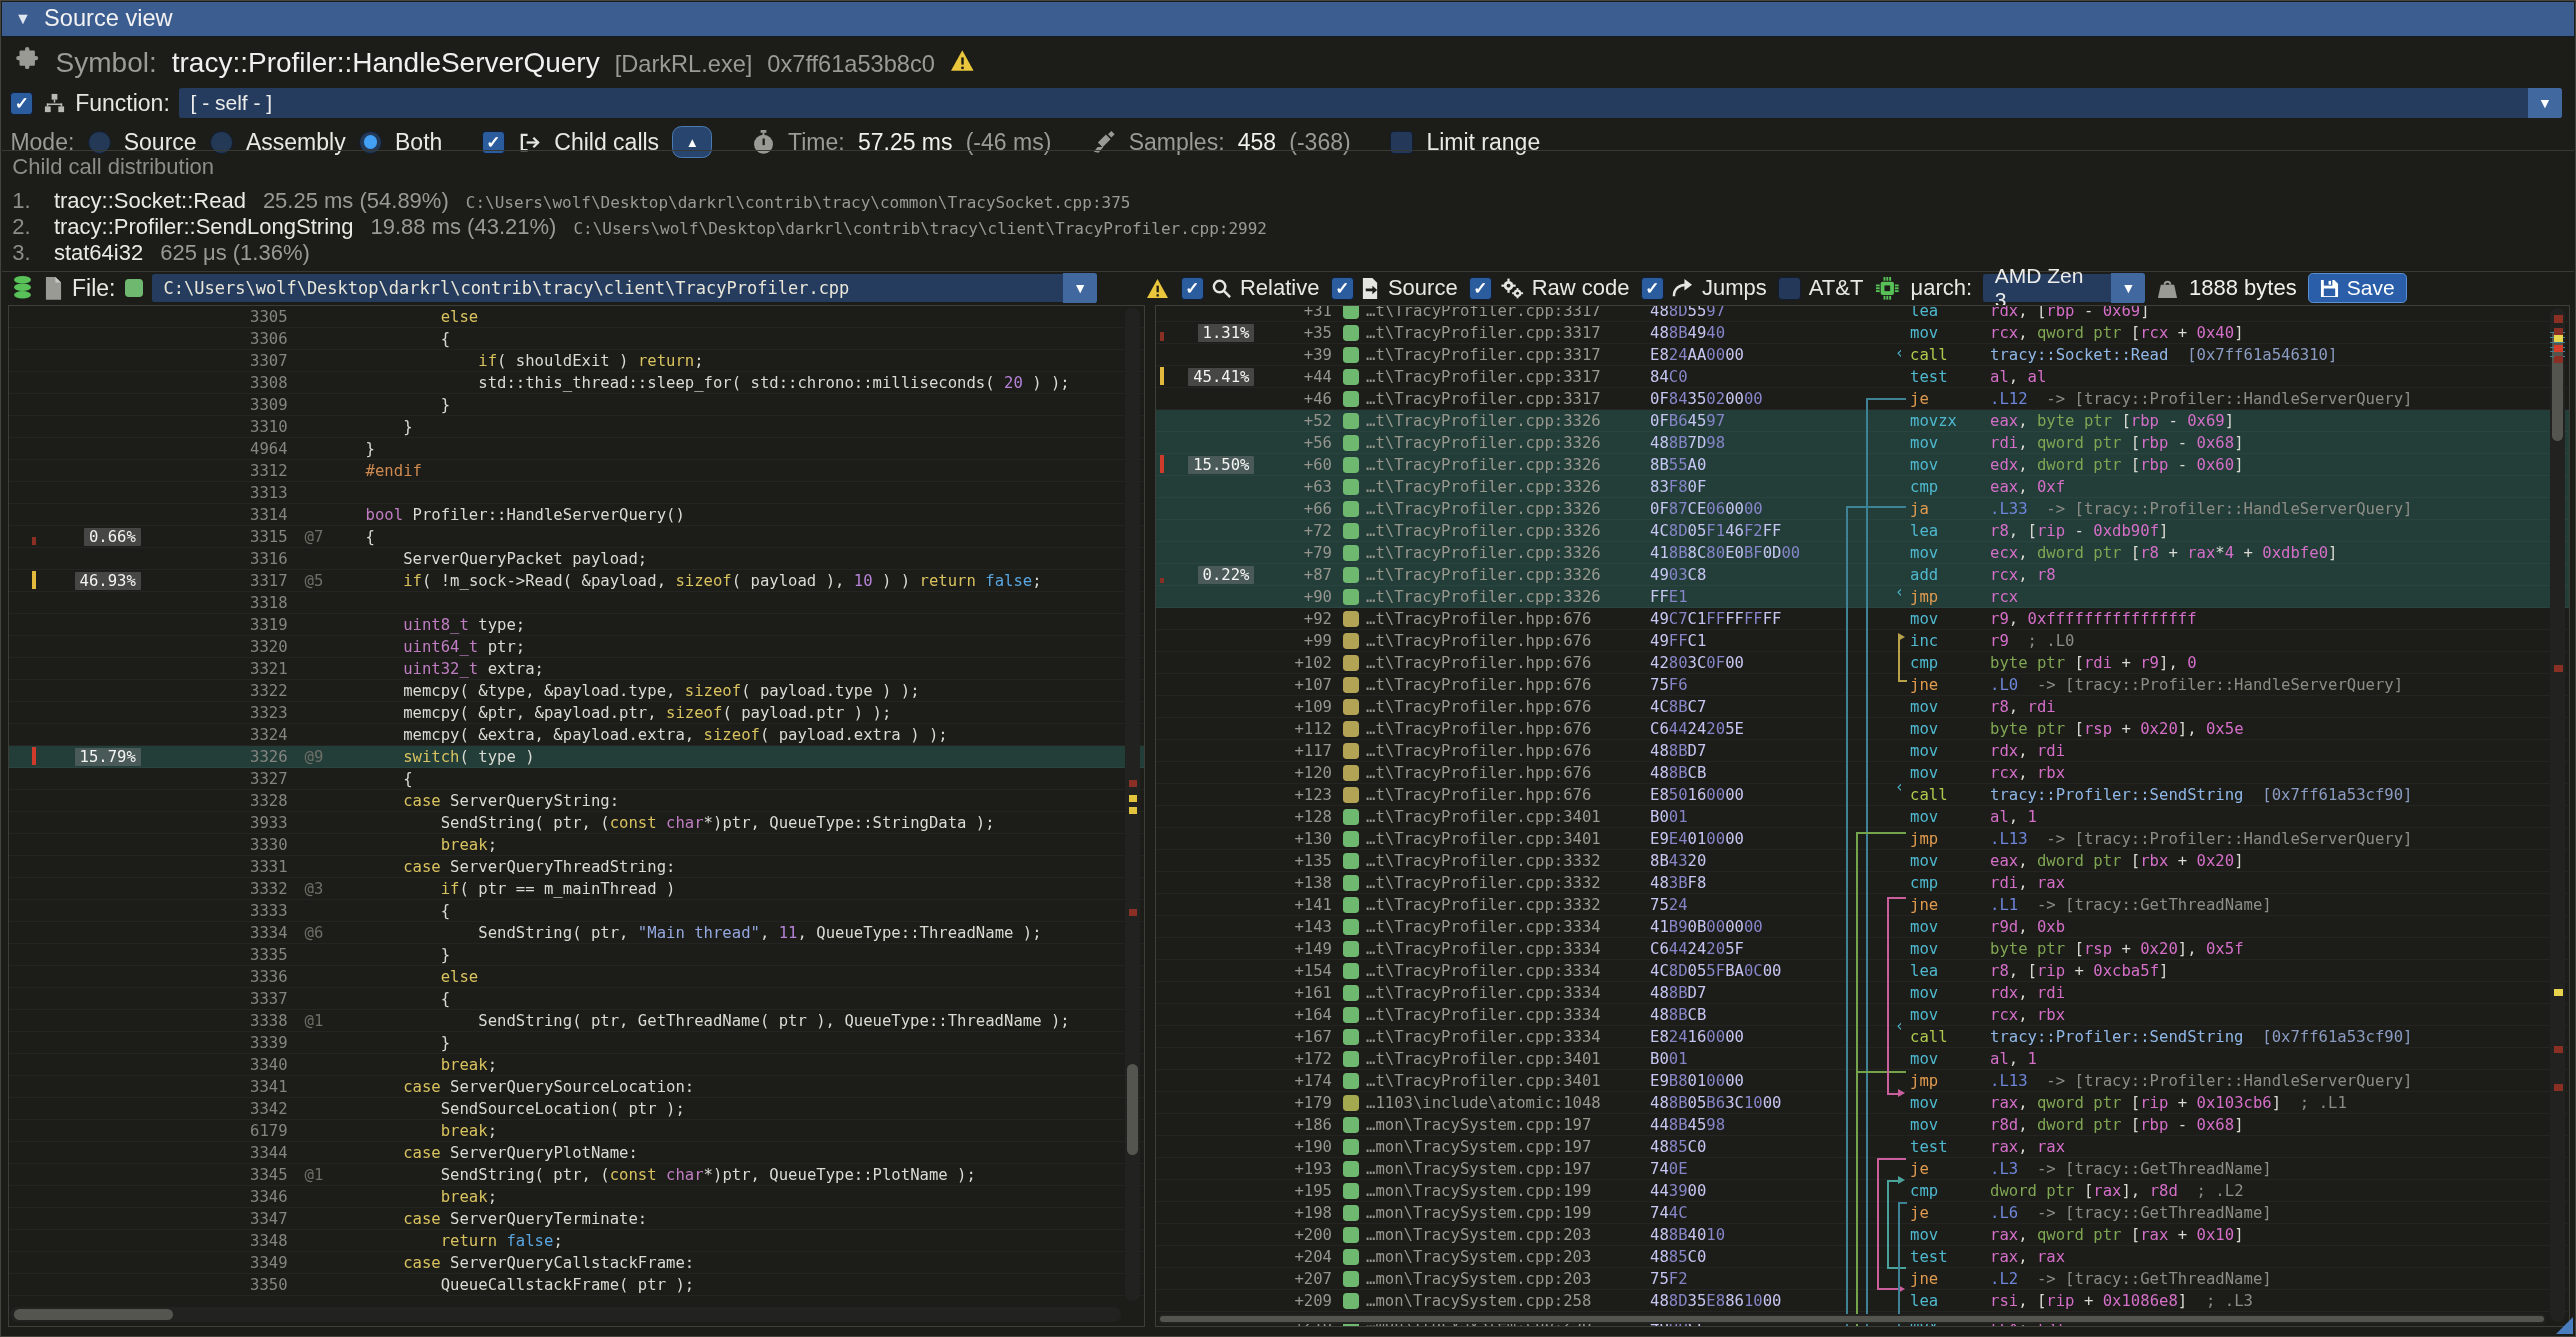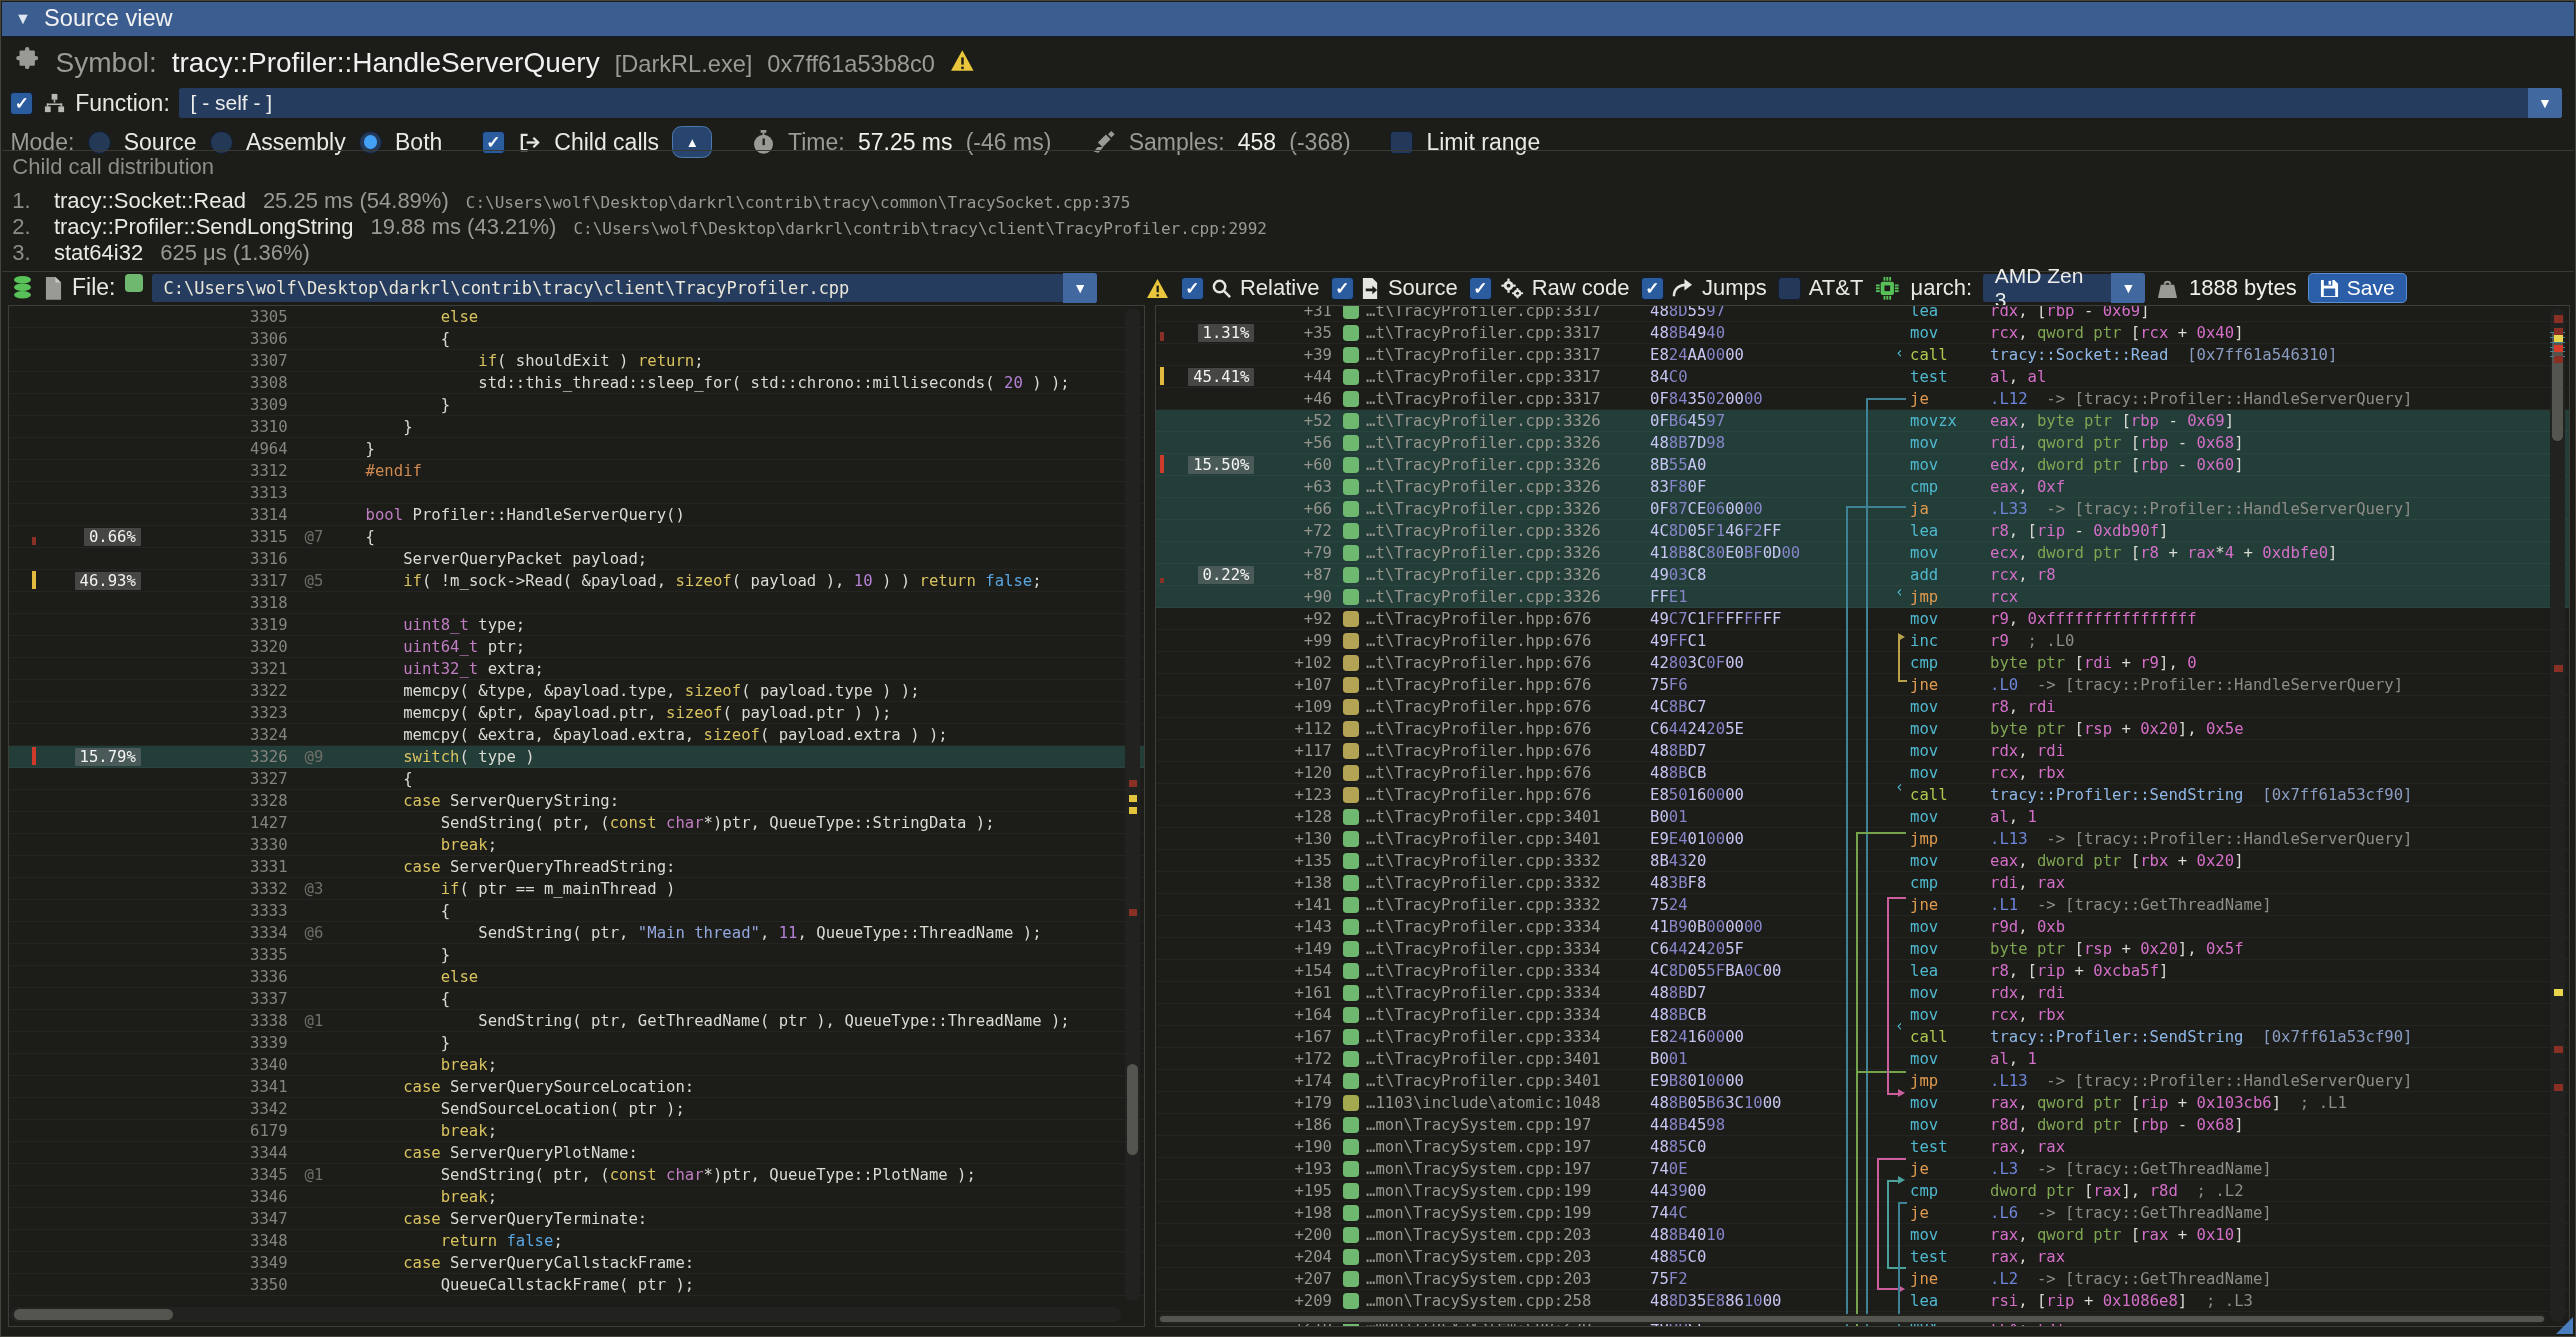--- a/index.html
+++ b/index.html
@@ -45,21 +45,21 @@
   #ccd .hdr{font-size:22px;color:#8e8e88;margin-bottom:7.6px;}
   .ccd-item{display:flex;align-items:baseline;gap:17px;height:26.4px;font-size:22px;}
   .ccd-item .idx{color:#8e8e88;width:24.6px;}
   .ccd-item .nm{color:#eaeae5;}
   .ccd-item .nm.red{color:#d26a64;}
   .ccd-item .tm{color:#9a9a94;}
   .ccd-item .pth{color:#9a9a94;font-size:16px;font-family:"DejaVu Sans Mono",monospace;}
 
   
   #band{position:absolute;left:0.9px;top:271px;right:0.9px;height:32px;display:flex;align-items:center;}
-  #fileband{display:flex;gap:9.4px;padding-left:9.4px;width:1137px;box-sizing:border-box;}
+  #fileband{display:flex;align-items:center;gap:9.4px;padding-left:9.4px;width:1137px;box-sizing:border-box;}
   #fileband .flbl{font-size:23px;}
   .sqswatch{width:18px;height:18px;border-radius:3.8px;background:#6fb86f;}
   #file-combo{width:945px;height:28px;}
   #file-combo .cval{font-family:"DejaVu Sans Mono",monospace;font-size:17px;color:#e9e6d8;}
   #asmband{display:flex;align-items:center;gap:11.3px;padding-left:7.6px;font-size:22px;flex:1;}
   .chk-group{display:flex;align-items:center;gap:7.6px;}
   #uarch-combo{width:162px;height:28px;}
   #uarch-combo .cval{font-size:21px;}
   .savebtn{display:flex;align-items:center;gap:7.6px;background:#2a5ea8;border:0.9px solid #5a8fd0;border-radius:4.7px;height:28px;padding:0 11.3px;color:#fff;font-size:21px;}
 
@@ -412,21 +412,21 @@
         <div class="src-row"><span class="src-num">3318</span><span class="src-code"></span></div>
         <div class="src-row"><span class="src-num">3319</span><span class="src-code"><span class="tok-w">    </span><span class="tok-t">uint8_t</span><span class="tok-w"> type;</span></span></div>
         <div class="src-row"><span class="src-num">3320</span><span class="src-code"><span class="tok-w">    </span><span class="tok-t">uint64_t</span><span class="tok-w"> ptr;</span></span></div>
         <div class="src-row"><span class="src-num">3321</span><span class="src-code"><span class="tok-w">    </span><span class="tok-t">uint32_t</span><span class="tok-w"> extra;</span></span></div>
         <div class="src-row"><span class="src-num">3322</span><span class="src-code"><span class="tok-w">    memcpy( &amp;type, &amp;payload.type, </span><span class="tok-k">sizeof</span><span class="tok-w">( payload.type ) );</span></span></div>
         <div class="src-row"><span class="src-num">3323</span><span class="src-code"><span class="tok-w">    memcpy( &amp;ptr, &amp;payload.ptr, </span><span class="tok-k">sizeof</span><span class="tok-w">( payload.ptr ) );</span></span></div>
         <div class="src-row"><span class="src-num">3324</span><span class="src-code"><span class="tok-w">    memcpy( &amp;extra, &amp;payload.extra, </span><span class="tok-k">sizeof</span><span class="tok-w">( payload.extra ) );</span></span></div>
         <div class="src-row hl"><div class="bar bar-r" style="left: 23px; height: 18px;"></div><span class="src-pct"><span class="pct-box">15.79%</span></span><span class="src-num">3326</span><span class="src-mark">@9</span><span class="src-code"><span class="tok-w">    </span><span class="tok-k">switch</span><span class="tok-w">( type )</span></span></div>
         <div class="src-row"><span class="src-num">3327</span><span class="src-code"><span class="tok-w">    {</span></span></div>
         <div class="src-row"><span class="src-num">3328</span><span class="src-code"><span class="tok-w">    </span><span class="tok-k">case</span><span class="tok-w"> ServerQueryString:</span></span></div>
-        <div class="src-row"><span class="src-num">1427</span><span class="src-code"><span class="tok-w">        SendString( ptr, (</span><span class="tok-k">const</span><span class="tok-w"> </span><span class="tok-t">char</span><span class="tok-w">*)ptr, QueueType::StringData );</span></span></div>
+        <div class="src-row"><span class="src-num">3933</span><span class="src-code"><span class="tok-w">        SendString( ptr, (</span><span class="tok-k">const</span><span class="tok-w"> </span><span class="tok-t">char</span><span class="tok-w">*)ptr, QueueType::StringData );</span></span></div>
         <div class="src-row"><span class="src-num">3330</span><span class="src-code"><span class="tok-w">        </span><span class="tok-k">break</span><span class="tok-w">;</span></span></div>
         <div class="src-row"><span class="src-num">3331</span><span class="src-code"><span class="tok-w">    </span><span class="tok-k">case</span><span class="tok-w"> ServerQueryThreadString:</span></span></div>
         <div class="src-row"><span class="src-num">3332</span><span class="src-mark">@3</span><span class="src-code"><span class="tok-w">        </span><span class="tok-k">if</span><span class="tok-w">( ptr == m_mainThread )</span></span></div>
         <div class="src-row"><span class="src-num">3333</span><span class="src-code"><span class="tok-w">        {</span></span></div>
         <div class="src-row"><span class="src-num">3334</span><span class="src-mark">@6</span><span class="src-code"><span class="tok-w">            SendString( ptr, </span><span class="tok-s">"Main thread"</span><span class="tok-w">, </span><span class="tok-n">11</span><span class="tok-w">, QueueType::ThreadName );</span></span></div>
         <div class="src-row"><span class="src-num">3335</span><span class="src-code"><span class="tok-w">        }</span></span></div>
         <div class="src-row"><span class="src-num">3336</span><span class="src-code"><span class="tok-w">        </span><span class="tok-k">else</span></span></div>
         <div class="src-row"><span class="src-num">3337</span><span class="src-code"><span class="tok-w">        {</span></span></div>
         <div class="src-row"><span class="src-num">3338</span><span class="src-mark">@1</span><span class="src-code"><span class="tok-w">            SendString( ptr, GetThreadName( ptr ), QueueType::ThreadName );</span></span></div>
         <div class="src-row"><span class="src-num">3339</span><span class="src-code"><span class="tok-w">        }</span></span></div>

